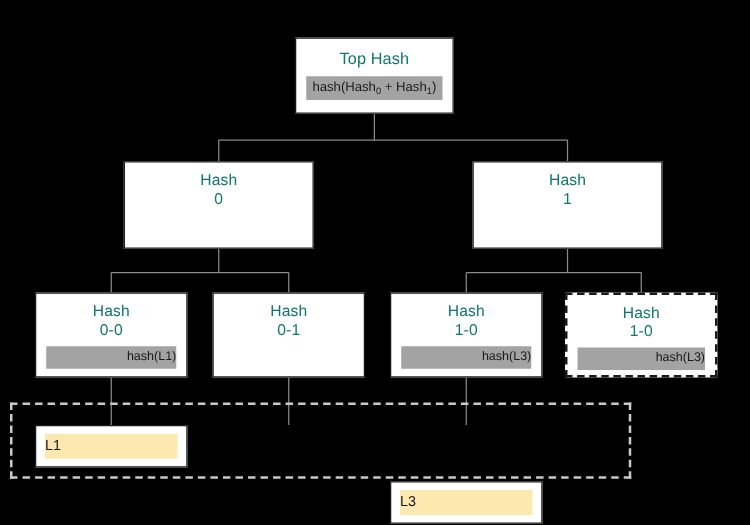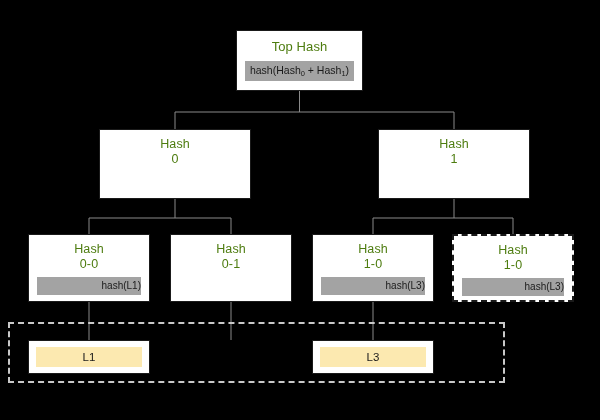--- a/index.html
+++ b/index.html
@@ -39,21 +39,21 @@
     align-items: stretch;
     justify-content: flex-start;
     z-index: 2;
   }
   .node.dashed {
     border: 2px dashed #1A1A1A;
     background: #FFFFFF;
   }
   .node-title {
     text-align: center;
-    color: #4d7c0f;
+    color: #0f766e;
     font-size: 12.5px;
     line-height: 15px;
     padding-top: 7px;
     white-space: pre-line;
     letter-spacing: 0.1px;
   }
   .node-formula {
     margin: 24px 8px 8px 8px;
     background: #a3a3a3;
     color: #1A1A1A;
@@ -130,29 +130,28 @@
     background: #FFFFFF;
     border: 1px solid #1A1A1A;
     box-sizing: border-box;
     display: flex;
     align-items: center;
     justify-content: center;
     z-index: 2;
   }
   #data-l1 { left: 28px; }
   #data-l2 { left: 170px; }
-  #data-l3 { left: 312px; }
+  #data-l3 { left: 312px; margin-top: 45px; }
   .data-inner {
     background: #FCE9B0;
     color: #1A1A1A;
     font-size: 11.5px;
     line-height: 20px;
     width: calc(100% - 14px);
     height: 20px;
-    text-align: center;
   }
 </style>
 </head>
 <body>
 
 <div id="canvas">
 
   <svg class="edges" viewBox="0 0 600 420" xmlns="http://www.w3.org/2000/svg">
     <g stroke="#8A8A8A" stroke-width="1" fill="none">
 

